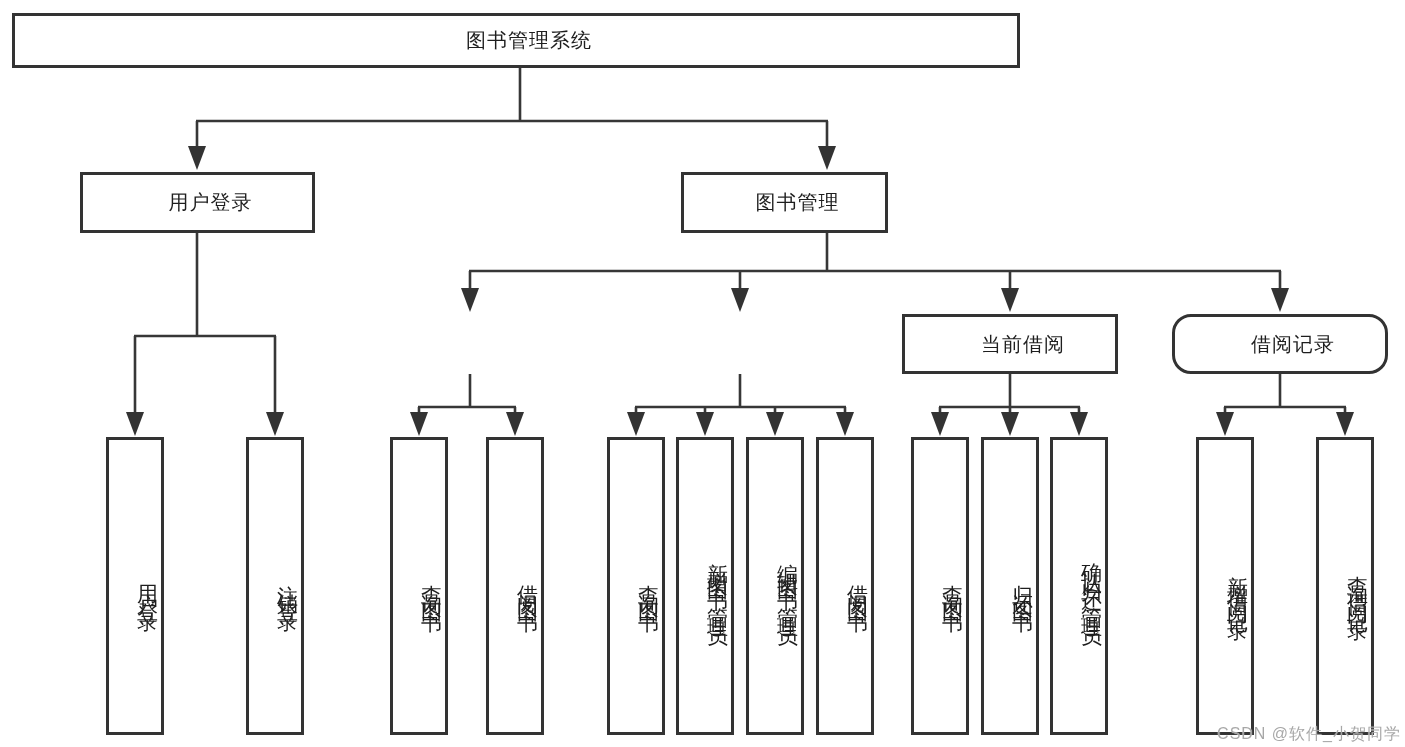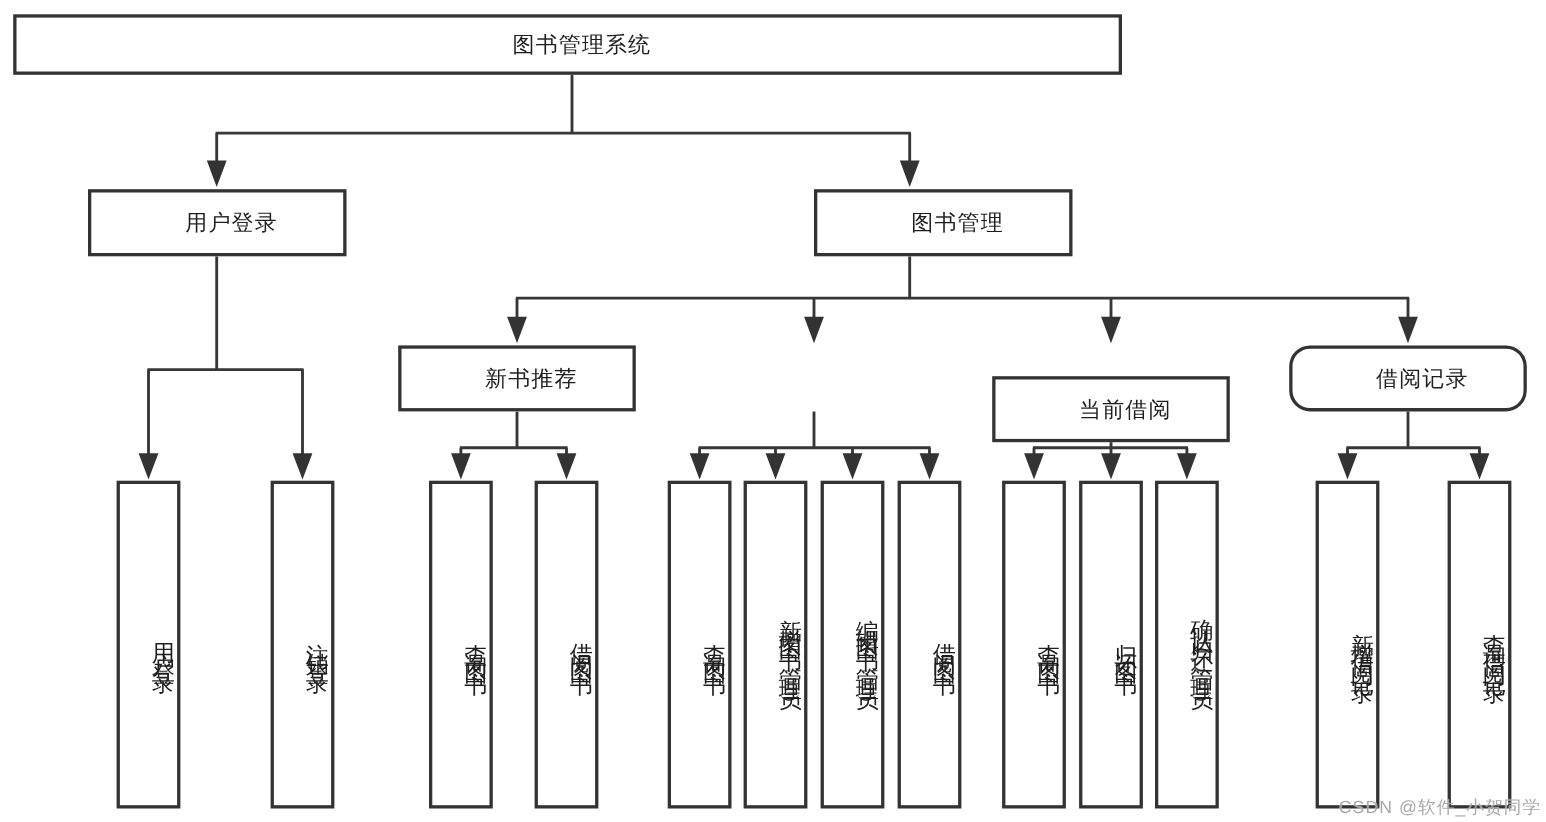--- a/index.html
+++ b/index.html
@@ -84,24 +84,23 @@
       <polygon points="1001,412 1019,412 1010,436"></polygon>
       <polygon points="1070,412 1088,412 1079,436"></polygon>
       <polygon points="1216,412 1234,412 1225,436"></polygon>
       <polygon points="1336,412 1354,412 1345,436"></polygon>
     </g>
   </svg>
 
   <div class="node h-node" style="left:12px;top:13px;width:1008px;height:55px;">图书管理系统</div>
 
   <div class="node h-node" style="left:80px;top:172px;width:235px;height:61px;">用户登录</div>
-  <div class="node h-node" style="left:740px;top:172px;width:235px;height:61px;text-align:center;">图书管理</div>
+  <div class="node h-node" style="left:681px;top:172px;width:207px;height:61px;text-align:center;">图书管理</div>
 
-  <div class="node h-node" style="left:362px;top:314px;width:216px;height:60px;">新书推荐</div>
-  <div class="node h-node" style="left:902px;top:314px;width:216px;height:60px;margin-top:28px;">当前借阅</div>
+  <div class="node h-node" style="left:902px;top:314px;width:216px;height:60px;">当前借阅</div>
   <div class="node h-node" style="left:1172px;top:314px;width:216px;height:60px;border-radius:19px;">借阅记录</div>
 
   <div class="node v-node" style="left:106px;top:437px;width:58px;height:298px;">
     <span class="vtext">用户登录</span>
   </div>
   <div class="node v-node" style="left:246px;top:437px;width:58px;height:298px;">
     <span class="vtext">注销登录</span>
   </div>
 
   <div class="node v-node" style="left:390px;top:437px;width:58px;height:298px;">

